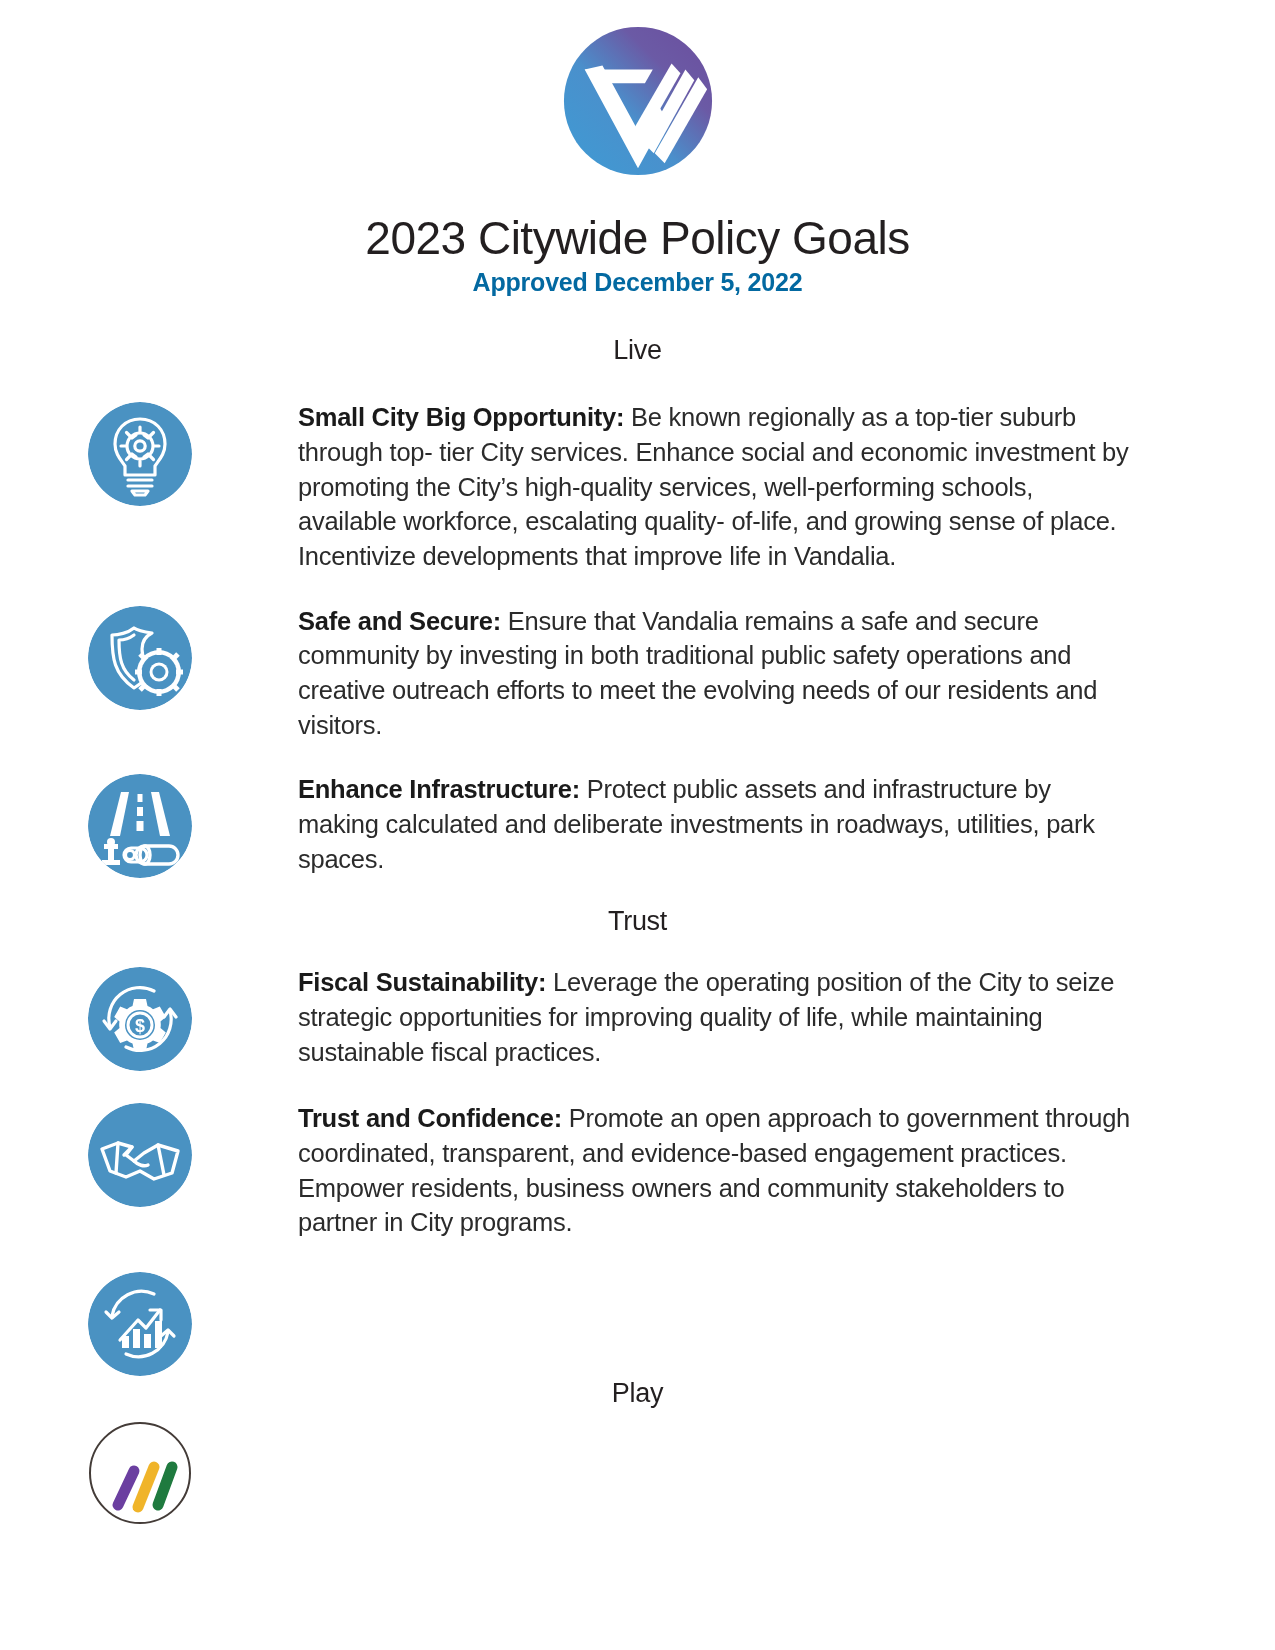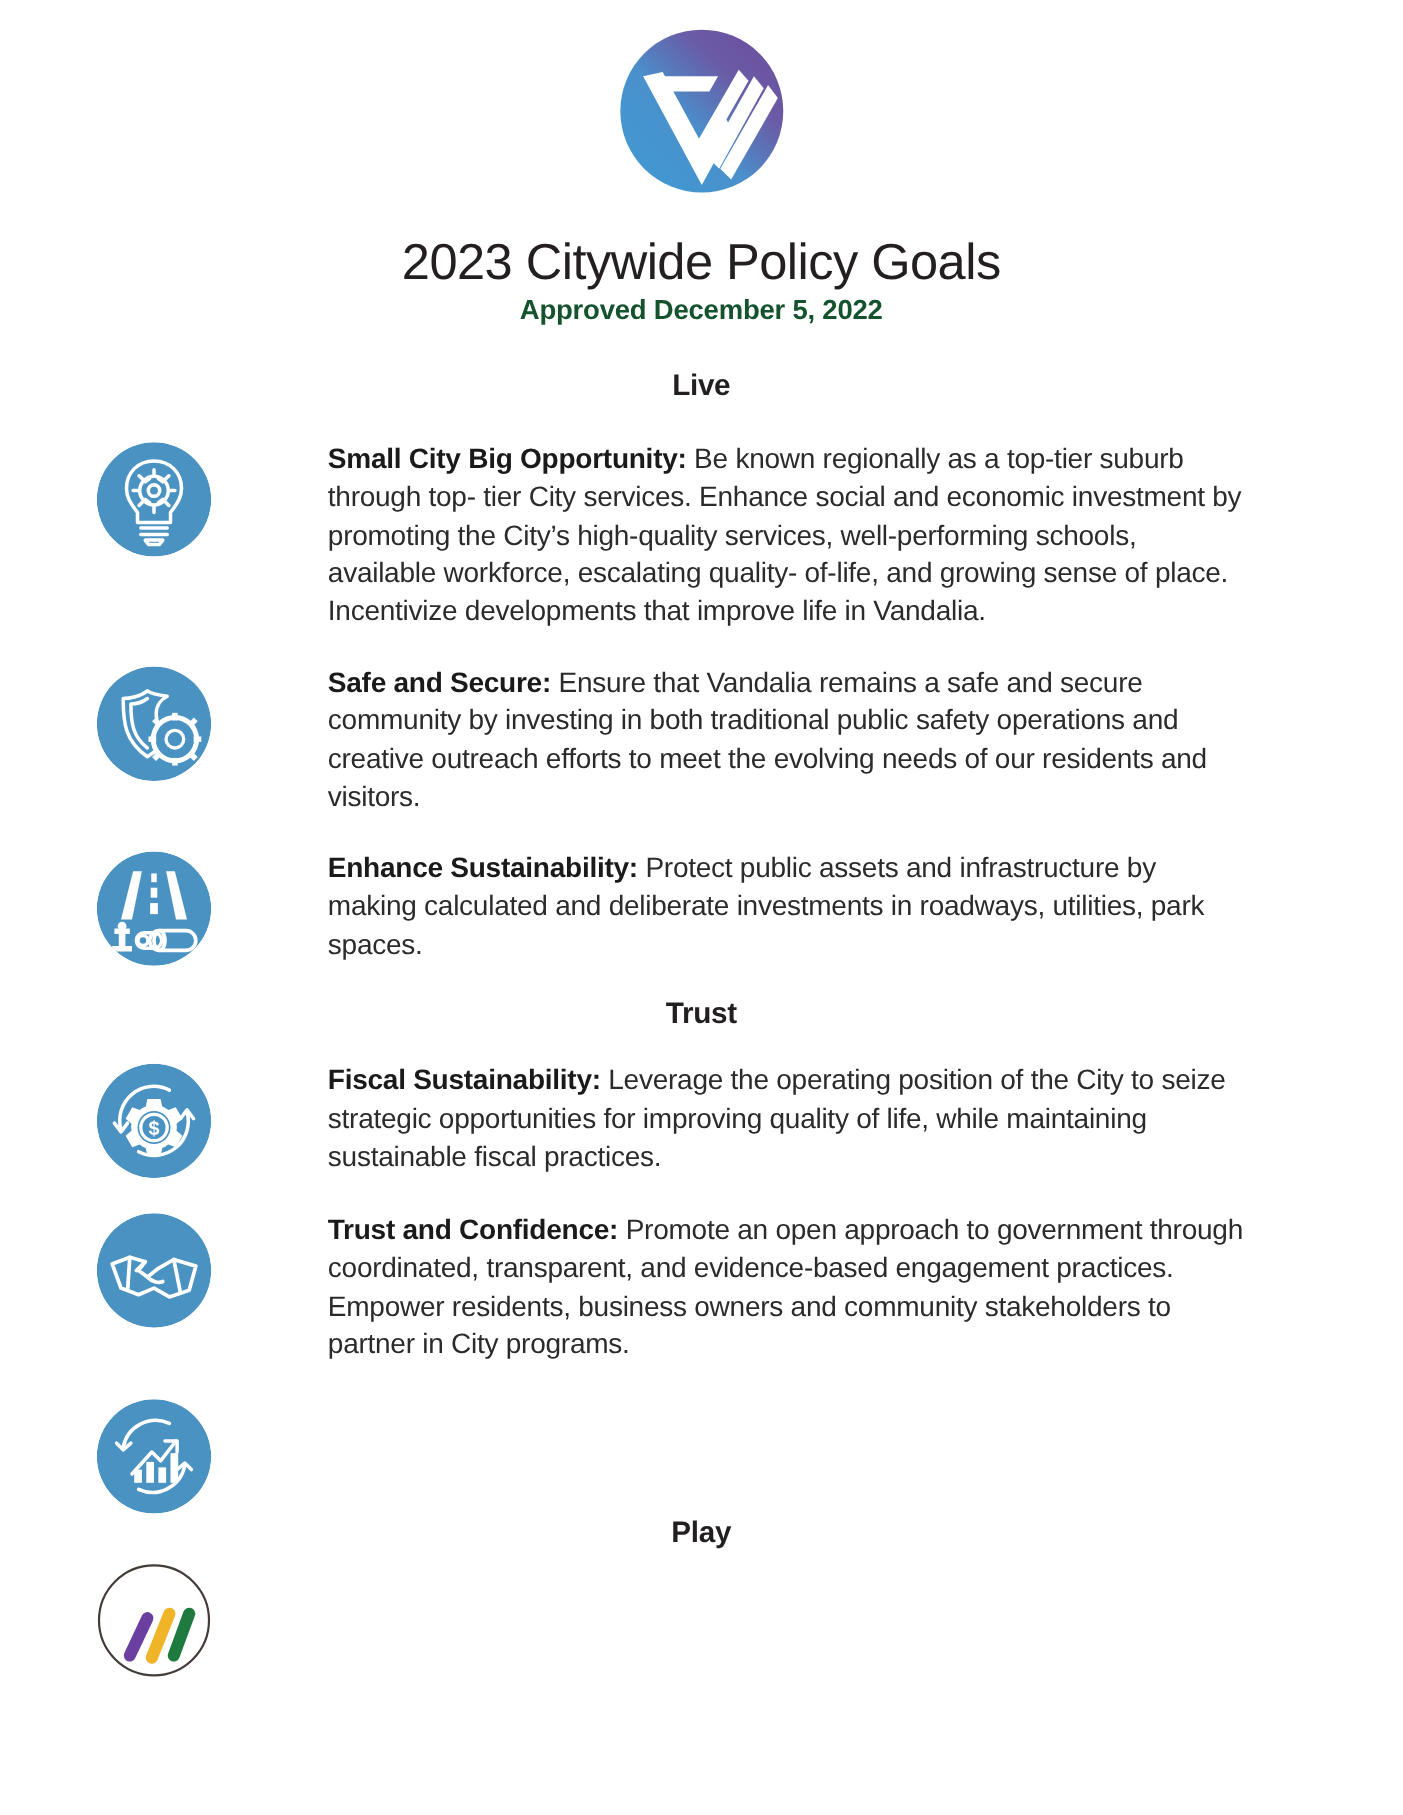--- a/index.html
+++ b/index.html
@@ -37,30 +37,30 @@
     font-weight: 400;
     letter-spacing: -0.5px;
     color: #231f20;
     margin-top: 34px;
     line-height: 1.05;
   }
   .subtitle {
     text-align: center;
     font-size: 25px;
     font-weight: 600;
-    color: #14532d;
+    color: #0369a1;
     margin-top: 6px;
     letter-spacing: -0.2px;
   }
 
   
   .section-heading {
     text-align: center;
     font-size: 27px;
-    font-weight: bold;
+    font-weight: normal;
     color: #231f20;
     letter-spacing: -0.3px;
   }
 
   
   .content {
     position: relative;
     width: 1275px;
   }
 
@@ -220,21 +220,21 @@
           <circle cx="23" cy="68" r="4"></circle>
 
           <path d="M57 72 h24 a9 9 0 0 1 0 18 h-24 a9 9 0 0 1 0 -18 Z" fill="none" stroke="#ffffff" stroke-width="3.4"></path>
           <ellipse cx="57" cy="81" rx="5" ry="9" fill="none" stroke="#ffffff" stroke-width="3.4"></ellipse>
           <path d="M43 74 h9 a7 7 0 0 1 0 14 h-9 a7 7 0 0 1 0 -14 Z" fill="none" stroke="#ffffff" stroke-width="3.2"></path>
           <circle cx="42" cy="81" r="4.5" fill="none" stroke="#ffffff" stroke-width="3.2"></circle>
         </g>
       </svg>
     </div>
     <div class="text-cell">
-      <p class="goal-para"><b>Enhance Sustainability:</b><span> Protect public assets and infrastructure by making calculated and deliberate investments in roadways, utilities, park spaces.</span></p>
+      <p class="goal-para"><b>Enhance Infrastructure:</b><span> Protect public assets and infrastructure by making calculated and deliberate investments in roadways, utilities, park spaces.</span></p>
     </div>
   </div>
 
   <div class="sp-work-head-top"></div>
   <div class="section-heading">Trust</div>
   <div class="sp-work-head-bottom"></div>
 
   <div class="goal-row">
     <div class="icon-cell">
       <svg class="icon-badge" viewBox="0 0 104 104">

